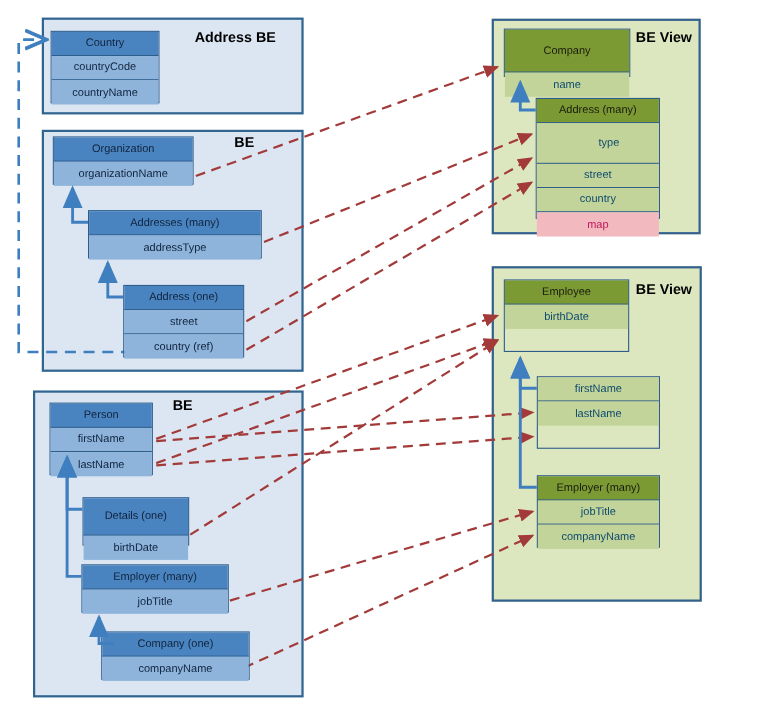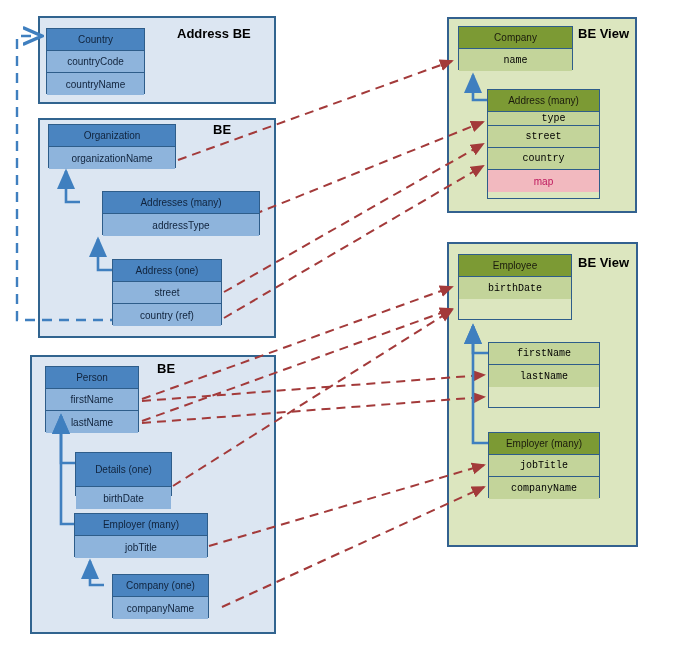--- a/index.html
+++ b/index.html
@@ -17,21 +17,21 @@
   .row{box-sizing:border-box;display:flex;align-items:center;justify-content:center;
        font-size:10px;color:#10233c;white-space:nowrap;overflow:hidden;
        border-bottom:1px solid #2e5d8a;}
   .row:last-child{border-bottom:none;}
 
   
   .entity.b .row.hdr{background:#4a84c0;color:#10233c;}
   .entity.b .row.fld{background:#8eb4dc;color:#10233c;}
   
   .entity.g .row.hdr{background:#7c9a34;color:#1a1a0d;}
-  .entity.g .row.fld{background:#c3d49a;color:#000000;font-family:Liberation Mono, monospace;}
+  .entity.g .row.fld{background:#c3d49a;color:#0c4a6e;}
   .entity.g .row.warn{background:#f2b9bf;color:#be185d;}
 
   
   svg.overlay{position:absolute;left:0;top:0;width:691px;height:650px;pointer-events:none;}
 </style>
 </head>
 <body>
 
 <div id="stage">
 
@@ -76,21 +76,21 @@
   <div id="entities-layer">
       <div class="entity b" style="left: 46px; top: 28px; width: 99px; height: 66px;">
         <div class="row hdr" style="height: 22px;">Country</div>
         <div class="row fld" style="height: 22px;">countryCode</div>
         <div class="row fld" style="height: 22px;">countryName</div>
       </div>
       <div class="entity b" style="left: 48px; top: 124px; width: 128px; height: 44px;">
         <div class="row hdr" style="height: 22px;">Organization</div>
         <div class="row fld" style="height: 22px;">organizationName</div>
       </div>
-      <div class="entity b" style="left: 80px; top: 191px; width: 158px; height: 44px; margin-left: 22px;">
+      <div class="entity b" style="left: 80px; top: 191px; width: 158px; height: 44px;">
         <div class="row hdr" style="height: 22px;">Addresses (many)</div>
         <div class="row fld" style="height: 22px;">addressType</div>
       </div>
       <div class="entity b" style="left: 112px; top: 259px; width: 110px; height: 66px;">
         <div class="row hdr" style="height: 22px;">Address (one)</div>
         <div class="row fld" style="height: 22px;">street</div>
         <div class="row fld" style="height: 22px;">country (ref)</div>
       </div>
       <div class="entity b" style="left: 45px; top: 366px; width: 94px; height: 66px;">
         <div class="row hdr" style="height: 22px;">Person</div>
@@ -98,31 +98,31 @@
         <div class="row fld" style="height: 22px;">lastName</div>
       </div>
       <div class="entity b" style="left: 75px; top: 452px; width: 97px; height: 44px;">
         <div class="row hdr" style="height: 34px;">Details (one)</div>
         <div class="row fld" style="height: 22px;">birthDate</div>
       </div>
       <div class="entity b" style="left: 74px; top: 513px; width: 134px; height: 44px;">
         <div class="row hdr" style="height: 22px;">Employer (many)</div>
         <div class="row fld" style="height: 22px;">jobTitle</div>
       </div>
-      <div class="entity b" style="left: 112px; top: 574px; width: 97px; height: 44px;">
+      <div class="entity b" style="left: 92px; top: 574px; width: 135px; height: 44px;">
         <div class="row hdr" style="height: 22px;">Company (one)</div>
         <div class="row fld" style="height: 22px;">companyName</div>
       </div>
       <div class="entity g" style="left: 458px; top: 26px; width: 115px; height: 44px;">
-        <div class="row hdr" style="height: 22px;">Company</div>
+        <div class="row hdr" style="height: 39px;">Company</div>
         <div class="row fld" style="height: 22px;">name</div>
       </div>
       <div class="entity g" style="left: 487px; top: 89px; width: 113px; height: 110px;">
         <div class="row hdr" style="height: 22px;">Address (many)</div>
-        <div class="row fld" style="height: 14px; padding-left: 20px;">type</div>
+        <div class="row fld" style="height: 37px; padding-left: 20px;">type</div>
         <div class="row fld" style="height: 22px;">street</div>
         <div class="row fld" style="height: 22px;">country</div>
         <div class="row warn" style="height: 22px;">map</div>
       </div>
       <div class="entity g" style="left: 458px; top: 254px; width: 114px; height: 66px;">
         <div class="row hdr" style="height: 22px;">Employee</div>
         <div class="row fld" style="height: 22px;">birthDate</div>
       </div>
       <div class="entity g" style="left: 488px; top: 342px; width: 112px; height: 66px;">
         <div class="row fld" style="height: 22px;">firstName</div>

